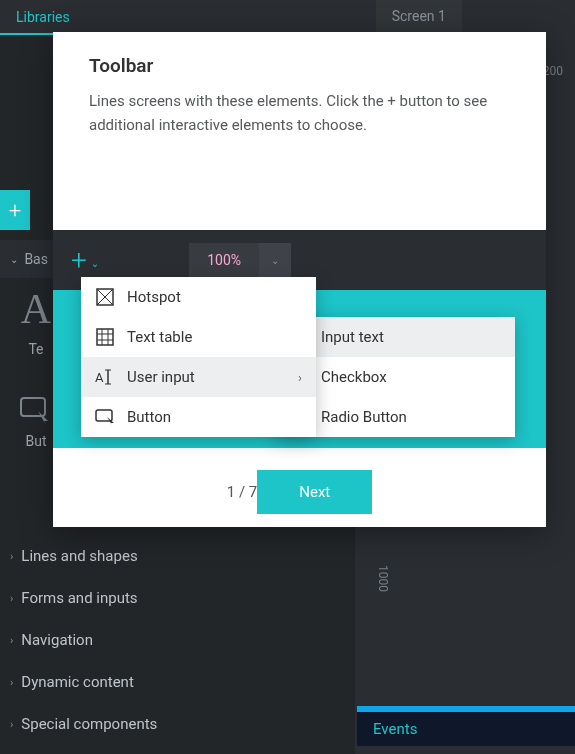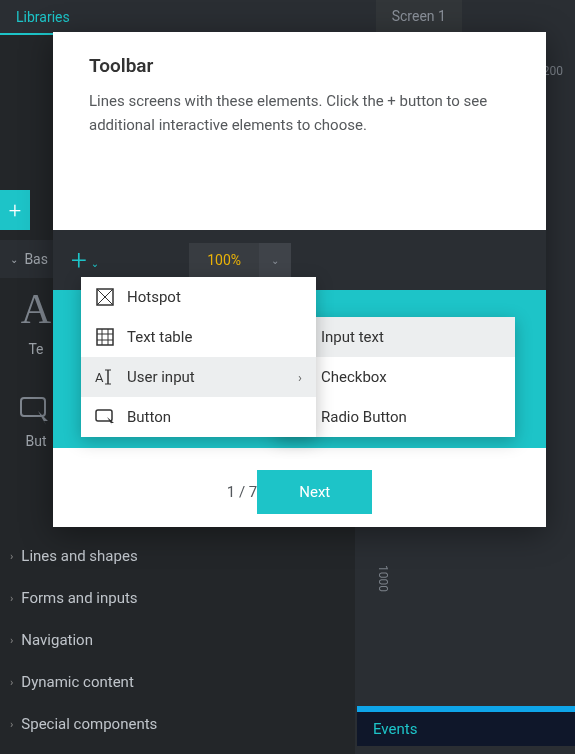--- a/index.html
+++ b/index.html
@@ -32,21 +32,21 @@
 
 
 .modal { position: absolute; left: 53px; top: 32px; width: 493px; height: 495px; background: #fff; box-shadow: 0 6px 30px rgba(0,0,0,0.4); }
 .modal-header { padding: 22px 36px 12px; }
 .modal-title { font-size: 19px; font-weight: 600; color: #333; margin-bottom: 12px; }
 .modal-desc { font-size: 15px; color: #56595c; line-height: 1.6; }
 
 .dark-band { position: absolute; left: 0; top: 198px; width: 100%; height: 60px; background: #2a2e33; display: flex; align-items: center; padding: 0 10px; gap: 90px; }
 .plus-teal { color: #1dc4c8; font-size: 28px; font-weight: 300; display: flex; align-items: center; margin-left: 8px; }
 .plus-teal .dd { font-size: 10px; color: #1dc4c8; margin-left: 4px; margin-top: 6px; }
-.zoom-box { background: #383c41; color: #eab308; padding: 8px 18px; font-size: 14px; display: flex; align-items: center; }
+.zoom-box { background: #383c41; color: #f9a8d4; padding: 8px 18px; font-size: 14px; display: flex; align-items: center; }
 .zoom-dd { background: #3f4349; width: 32px; height: 34px; display: flex; align-items: center; justify-content: center; color: #8a9099; font-size: 10px; }
 
 .teal-band { position: absolute; left: 0; top: 258px; width: 100%; height: 158px; background: #1dc4c8; }
 
 .dropdown1 { position: absolute; left: 28px; top: 245px; width: 235px; background: #fff; box-shadow: 0 4px 16px rgba(0,0,0,0.25); z-index: 5; }
 .dropdown2 { position: absolute; left: 222px; top: 285px; width: 240px; background: #fff; box-shadow: 0 4px 16px rgba(0,0,0,0.25); z-index: 4; }
 .dd-item { display: flex; align-items: center; padding: 10px 14px; font-size: 15px; color: #333; gap: 12px; text-align: right; }
 .dd-item.hov { background: #eceeef; }
 .dd-item .arrow { margin-left: auto; font-size: 13px; color: #666; }
 .dd-icon { width: 20px; height: 20px; display: flex; align-items: center; justify-content: center; }

